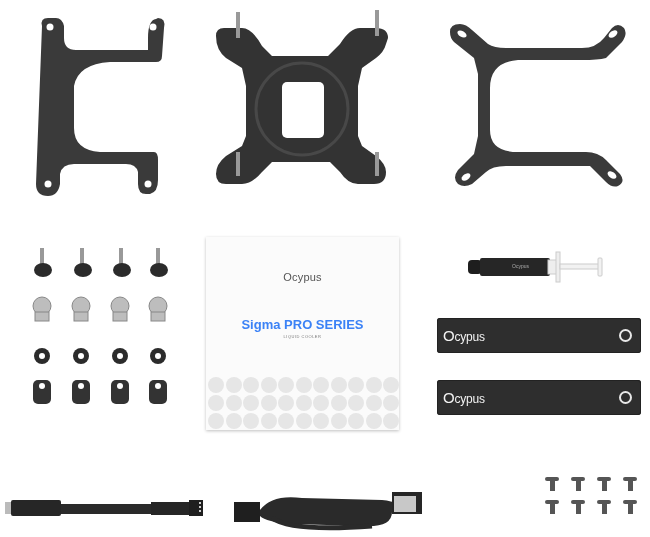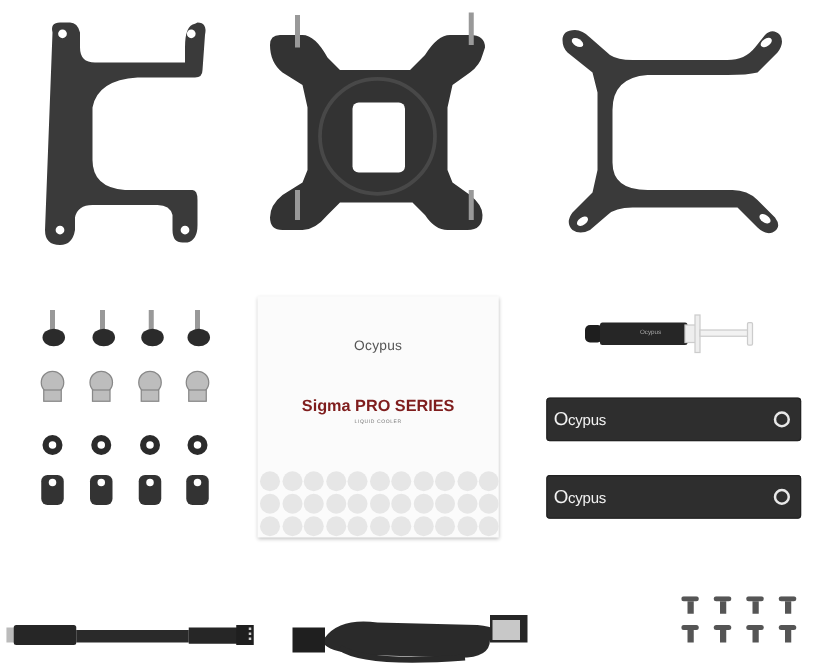--- a/index.html
+++ b/index.html
@@ -1,21 +1,21 @@
 <!DOCTYPE html>
 <html><head>
 <meta charset="utf-8">
 <style>
   html, body { margin:0; padding:0; background:#ffffff; }
   body { width:650px; height:537px; position:relative; overflow:hidden; font-family:"Liberation Sans", sans-serif; }
   .abs { position:absolute; }
   svg { display:block; }
   .manual { left:206px; top:237px; width:193px; height:193px; background:#fbfbfb; box-shadow:0 1px 3px rgba(0,0,0,0.25); overflow:hidden; }
   .manual .brand { position:absolute; left:0; right:0; top:34px; text-align:center; font-size:11px; color:#555; letter-spacing:0.2px; }
-  .manual .title { position:absolute; left:0; right:0; top:80px; text-align:center; font-size:13px; font-weight:bold; color:#7f1d1d; }
+  .manual .title { position:absolute; left:0; right:0; top:80px; text-align:center; font-size:13px; font-weight:bold; color:#3b82f6; }
   .manual .subtitle { position:absolute; left:0; right:0; top:97px; text-align:center; font-size:4px; color:#777; letter-spacing:0.5px; }
   .dots { position:absolute; left:2px; top:140px; width:195px; height:53px; }
   .dot { position:absolute; width:16px; height:16px; border-radius:50%; background:#e6e6e6; }
   .strap { left:437px; width:204px; height:35px; background:#2e2e2e; border-radius:3px; box-shadow:inset 0 0 0 1px #222; }
   .strap .logo { position:absolute; left:6px; top:9px; color:#f2f2f2; font-size:12px; letter-spacing:-0.2px; }
   .strap .logo b { font-weight:normal; font-size:15px; }
   .strap .ring { position:absolute; right:9px; top:11px; width:9px; height:9px; border:2px solid #e8e8e8; border-radius:50%; }
   .syringe-label { position:absolute; left:512px; top:263px; font-size:5px; color:#aaa; }
 </style>
 </head>

